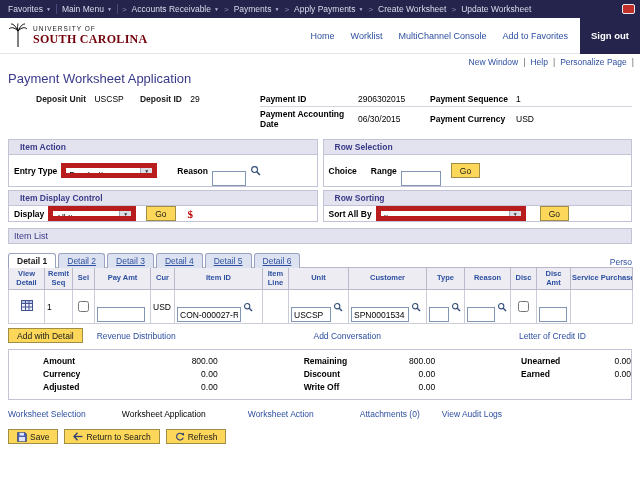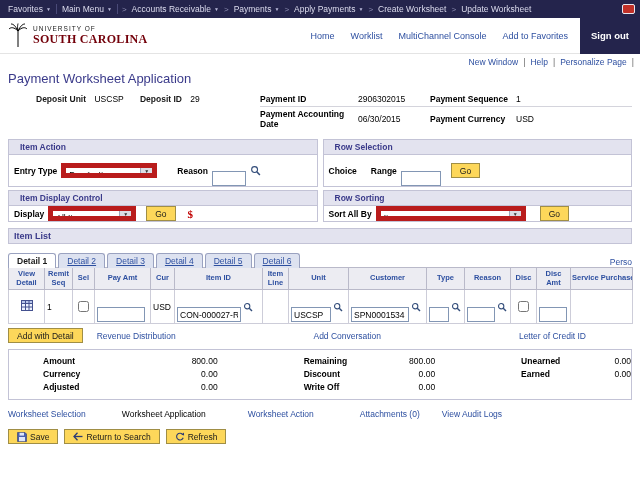--- a/index.html
+++ b/index.html
@@ -48,21 +48,21 @@
   .pssel { display: inline-flex; align-items: stretch; border: 5px solid #b91c1c; height: 15px; background: #fff; cursor: pointer; }
   .pssel .seltxt { padding: 1.5px 3px; white-space: nowrap; overflow: hidden; font-size: 8.5px; }
   .pssel .selarw { width: 12px; background: #dcdce4; border-left: 1px solid #9aa6bc; display: flex; align-items: center; justify-content: center; font-size: 5px; color: #333; }
   .tin { border: 1px solid #8296b4; height: 15px; font-size: 8.5px; font-family: inherit; padding: 0 2px; background: #fff; margin-top: 16px; }
   .btn { display: inline-flex; align-items: center; gap: 3px; background: #fdd75a; border: 1px solid #a08e45; height: 15px; padding: 0 8px; font-size: 8.5px; font-family: inherit; cursor: pointer; color: #1a1a1a; white-space: nowrap; }
   .lookup { cursor: pointer; flex: none; }
   .dollar-icon { color: #c00000; font-weight: bold; font-size: 11px; cursor: pointer; margin-left: 8px; font-family: "Liberation Serif", serif; }
   .ml16 { margin-left: 16px; } .ml10 { margin-left: 10px; } .ml6 { margin-left: 6px; }
 
   
-  .section-head { margin: 6px 8px 8px; border: 1px solid #c3c3d6; background: #e3e3ef; color: #3a3a8a; font-weight: bold; font-size: 9px; padding: 2px 5px; }
+  .section-head { margin: 6px 8px 8px; border: 1px solid #c3c3d6; background: #e3e3ef; color: #3a3a8a; font-weight: normal; font-size: 9px; padding: 2px 5px; }
   .tabs-row { display: flex; align-items: flex-end; margin: 4px 8px 0; }
   .tab { border: 1px solid #9aa2c0; border-bottom: none; border-radius: 3px 3px 0 0; background: #dde2f0; color: #2d4fa0; text-decoration: underline; font-size: 8.5px; padding: 2px 8px; margin-right: 2px; cursor: pointer; position: relative; top: 1px; }
   .tab.active { background: #fff; color: #1a1a1a; font-weight: bold; text-decoration: none; z-index: 2; }
   .personalize { margin-left: auto; font-size: 8.5px; }
   .grid { border-collapse: collapse; margin: 0 8px; width: 624px; table-layout: fixed; background: #fff; }
   .grid th { background: #ececf2; border: 1px solid #b9b9c9; color: #2d4fa0; font-weight: bold; font-size: 7.5px; line-height: 1.15; padding: 2px 1px; text-align: center; vertical-align: middle; height: 22px; overflow: hidden; }
   .grid th.nw { white-space: nowrap; text-align: left; }
   .grid td { border: 1px solid #cdcdd9; font-size: 8.5px; padding: 1px 2px; height: 17px; vertical-align: middle; overflow: hidden; white-space: nowrap; }
   .cellgrp { display: flex; align-items: center; gap: 2px; }
   .ctr { text-align: center; }

